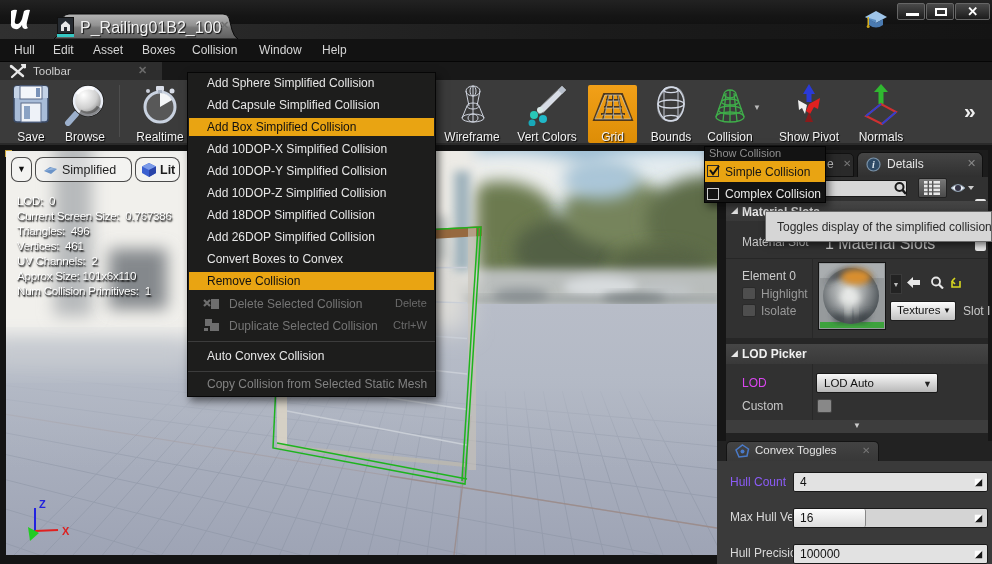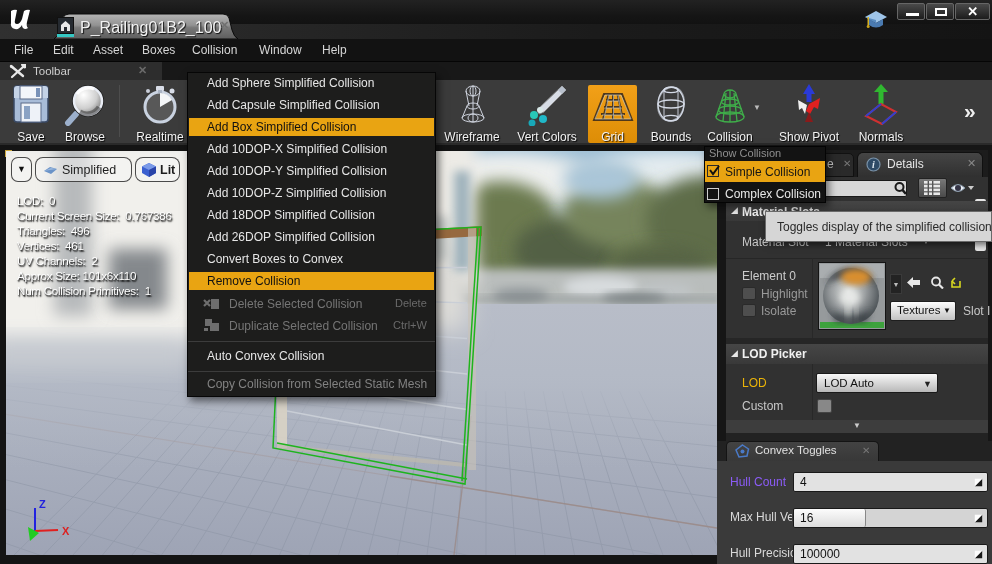--- a/index.html
+++ b/index.html
@@ -44,21 +44,21 @@
 <div style="flex:1;background:linear-gradient(#4a4a4a,#1c1c1c);border:1px solid #666;border-radius:2px;margin-right:1px;position:relative">
       <div style="position:absolute;left:8px;top:9px;width:13px;height:3px;background:#fff"></div>
     </div>
 <div style="flex:1;background:linear-gradient(#4a4a4a,#1c1c1c);border:1px solid #666;border-radius:2px;margin-right:1px;position:relative">
       <div style="position:absolute;left:8px;top:4px;width:12px;height:8px;border:2.5px solid #fff"></div>
     </div>
 <div style="flex:1.25;background:linear-gradient(#4a4a4a,#1c1c1c);border:1px solid #666;border-radius:2px;text-align:center;color:#fff;font-weight:bold;font-size:13px;line-height:15px">✕</div>
 </div>
 
 <div class="abs" style="left:0;top:39px;width:992px;height:23px;background:#121212;border-bottom:1px solid #050505"></div>
-<div class="abs" style="top:43px;left:14px;color:#d6d6d6;font-size:12px">File</div>
+<div class="abs" style="top:43px;left:14px;color:#d6d6d6;font-size:12px">Hull</div>
 <div class="abs" style="top:43px;left:53px;color:#d6d6d6;font-size:12px">Edit</div>
 <div class="abs" style="top:43px;left:93px;color:#d6d6d6;font-size:12px">Asset</div>
 <div class="abs" style="top:43px;left:142px;color:#d6d6d6;font-size:12px">Boxes</div>
 <div class="abs" style="top:43px;left:192px;color:#d6d6d6;font-size:12px">Collision</div>
 <div class="abs" style="top:43px;left:259px;color:#d6d6d6;font-size:12px">Window</div>
 <div class="abs" style="top:43px;left:322px;color:#d6d6d6;font-size:12px">Help</div>
 
 <div class="abs" style="left:0;top:62px;width:992px;height:18px;background:#181818"></div>
 <div class="abs" style="left:0;top:62px;width:162px;height:18px;background:#2d2d2d"></div>
 <svg class="abs" style="left:9px;top:64px" width="17" height="15" viewBox="0 0 17 15">
@@ -385,21 +385,21 @@
     <path d="M18 5 L24 5 L21 9 Z" fill="#ccc"></path>
   </svg>
 
 <div class="abs" style="left:975px;top:199px;width:11px;height:52px;background:#e6e6e6;border-radius:2px"></div>
 
 <div class="abs" style="left:726px;top:201px;width:262px;height:20px;background:linear-gradient(#454545,#383838)"></div>
 <div class="abs" style="left:731px;top:205px;color:#e8e8e8;font-size:9px">◢</div>
 <div class="abs" style="left:742px;top:205px;color:#f0f0f0;font-size:12px;font-weight:bold">Material Slots</div>
 
 <div class="abs" style="left:742px;top:235px;color:#c8c8c8;font-size:12px">Material Slot</div>
-<div class="abs" style="left:825px;top:235px;color:#c8c8c8;font-size:12px">1 Material Slots</div>
+<div class="abs" style="left:825px;top:235px;color:#c8c8c8;font-size:16px">1 Material Slots</div>
 <div class="abs" style="left:922px;top:237px;color:#bbb;font-size:8px">▼</div>
 <div class="abs" style="left:726px;top:258px;width:262px;height:1px;background:#262626"></div>
 <div class="abs" style="left:812px;top:258px;width:1px;height:82px;background:#282828"></div>
 
 <div class="abs" style="left:742px;top:269px;color:#cscsc"></div>
 <div class="abs" style="left:742px;top:269px;color:#cccccc;font-size:12px">Element 0</div>
 <div class="abs" style="left:742px;top:287px;width:14px;height:13px;background:#4e4e4e;border:1px solid #2a2a2a;border-radius:2px"></div>
 <div class="abs" style="left:761px;top:287px;color:#9a9a9a;font-size:12px">Highlight</div>
 <div class="abs" style="left:742px;top:304px;width:14px;height:13px;background:#4e4e4e;border:1px solid #2a2a2a;border-radius:2px"></div>
 <div class="abs" style="left:761px;top:304px;color:#9a9a9a;font-size:12px">Isolate</div>
@@ -443,21 +443,21 @@
 <div class="abs" style="left:897px;top:304px;color:#111;font-size:11.5px">Textures</div>
 <div class="abs" style="left:943px;top:306px;color:#111;font-size:8px">▼</div>
 <div class="abs" style="left:963px;top:304px;color:#c8c8c8;font-size:12px">Slot I</div>
 
 <div class="abs" style="left:726px;top:338px;width:262px;height:6px;background:#262626"></div>
 
 <div class="abs" style="left:726px;top:344px;width:262px;height:20px;background:linear-gradient(#464646,#393939)"></div>
 <div class="abs" style="left:731px;top:348px;color:#e8e8e8;font-size:9px">◢</div>
 <div class="abs" style="left:742px;top:347px;color:#f0f0f0;font-size:12px;font-weight:bold">LOD Picker</div>
 <div class="abs" style="left:812px;top:364px;width:1px;height:56px;background:#282828"></div>
-<div class="abs" style="left:742px;top:376px;color:#eab308;font-size:12px">LOD</div>
+<div class="abs" style="left:742px;top:376px;color:#d946ef;font-size:12px">LOD</div>
 <div class="abs" style="left:816px;top:373px;width:122px;height:20px;background:linear-gradient(#f8f8f8,#b8b8b8);border:1px solid #1a1a1a;border-radius:2px;color:#111;font-size:11.5px;padding:3px 16px 0 7px">LOD Auto</div>
 <div class="abs" style="left:923px;top:379px;color:#222;font-size:9px">▼</div>
 <div class="abs" style="left:742px;top:399px;color:#c8c8c8;font-size:12px">Custom</div>
 <div class="abs" style="left:817px;top:399px;width:15px;height:14px;background:#888;border:1px solid #444;border-radius:2px"></div>
 <div class="abs" style="left:726px;top:420px;width:262px;height:13px;background:#3d3d3d;text-align:center;color:#ccc;font-size:8px;line-height:12px">▼</div>
 <div class="abs" style="left:726px;top:433px;width:262px;height:8px;background:#222"></div>
 
 <div class="abs" style="left:717px;top:441px;width:275px;height:20px;background:#222"></div>
 <div class="abs" style="left:726px;top:441px;width:153px;height:20px;background:linear-gradient(#434343,#383838);border:1px solid #141414;border-bottom:none;border-radius:5px 5px 0 0"></div>
 <svg class="abs" style="left:735px;top:444px" width="15" height="15" viewBox="0 0 15 15">

